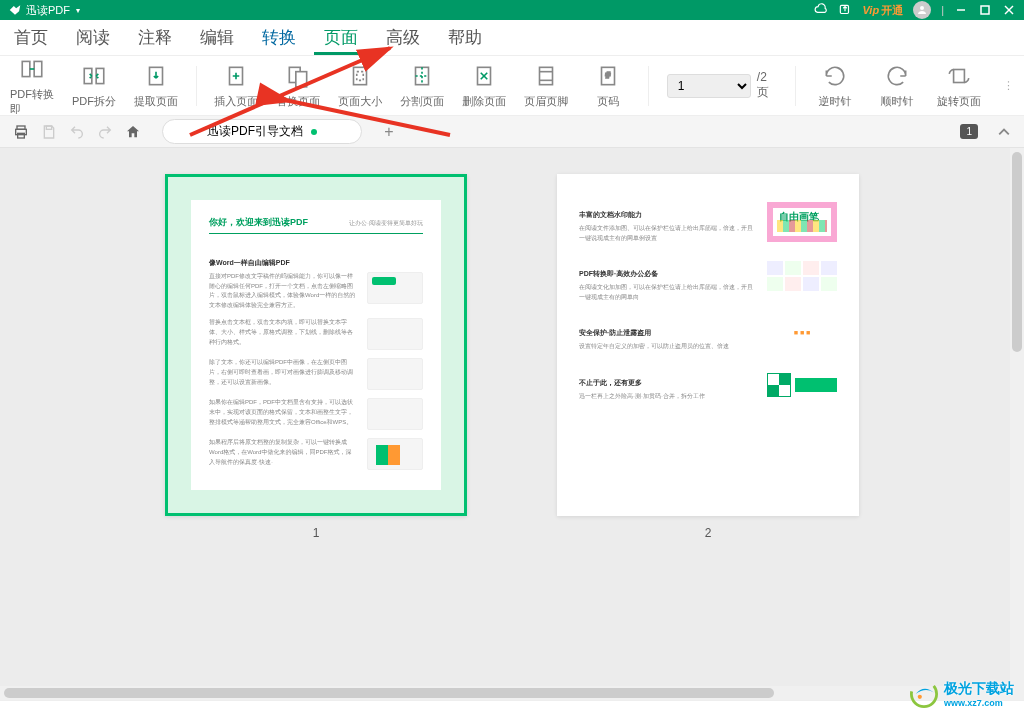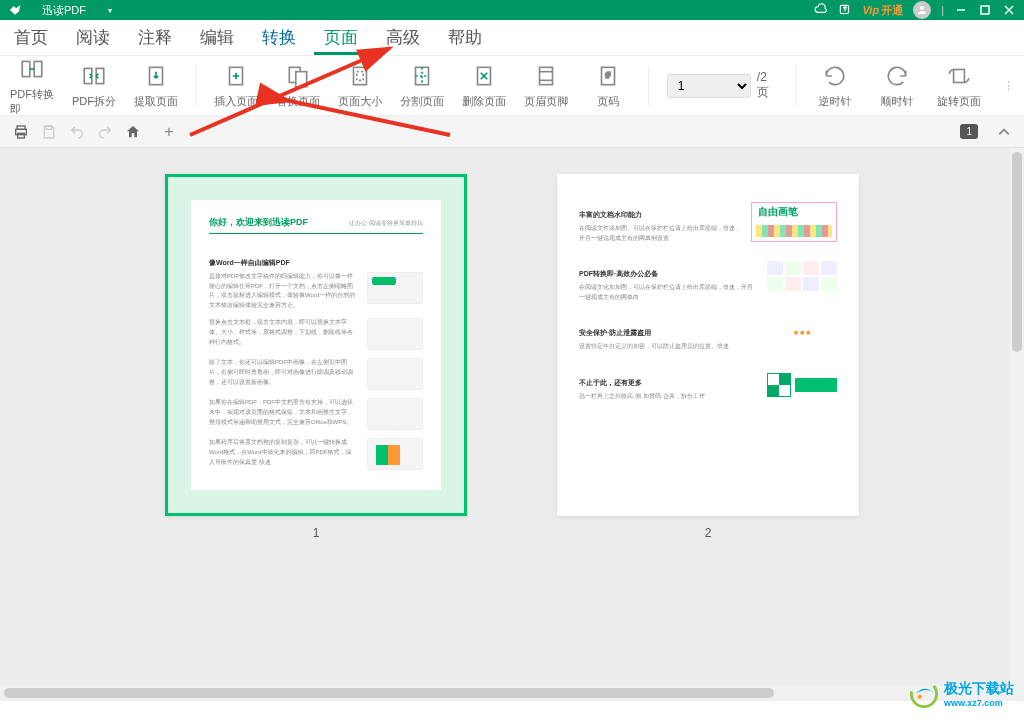--- a/index.html
+++ b/index.html
@@ -1,19 +1,19 @@
 <!DOCTYPE html>
 <html><head>
 <meta charset="utf-8">
 <style>
 * { margin: 0; padding: 0; box-sizing: border-box; font-family: "Microsoft YaHei", sans-serif; }
 body { width: 1024px; height: 720px; background: #fff; overflow: hidden; position: relative; }
 
 .titlebar { height: 20px; background: #009966; display: flex; align-items: center; padding: 0 8px; color: #fff; font-size: 11px; }
-.titlebar .logo { display: flex; align-items: center; gap: 20px; }
+.titlebar .logo { display: flex; align-items: center; gap: 4px; }
 .titlebar .logo svg { width: 14px; height: 14px; }
 .titlebar .spacer { flex: 1; }
 .titlebar .right-controls { display: flex; align-items: center; gap: 10px; color: #fff; }
 .titlebar .vip { color: #ff9933; font-weight: bold; display: flex; align-items: center; gap: 2px; }
 .titlebar .win-btn { width: 14px; height: 14px; display: flex; align-items: center; justify-content: center; cursor: pointer; }
 .titlebar .avatar { width: 18px; height: 18px; border-radius: 50%; background: #ccc; display: flex; align-items: center; justify-content: center; }
 
 .menubar { height: 36px; background: #fff; display: flex; align-items: stretch; padding: 0 14px; gap: 28px; font-size: 17px; color: #555; border-bottom: 1px solid #eee; }
 .menubar .menu-item { display: flex; align-items: center; cursor: pointer; position: relative; }
 .menubar .menu-item.hover { color: #0369a1; }
@@ -288,20 +288,24 @@
   <span class="qb-btn disabled">
       <svg width="16" height="16" viewBox="0 0 24 24" fill="none" stroke="#ccc" stroke-width="2">
         <path d="M15 14l5-5-5-5M20 9H10a6 6 0 0 0 0 12"></path>
       </svg>
     </span>
   <span class="qb-btn">
       <svg width="16" height="16" viewBox="0 0 24 24" fill="#666">
         <path d="M12 3l9 8h-3v9h-4v-6h-4v6H6v-9H3z"></path>
       </svg>
     </span>
+  <div class="tab">
+    <span>迅读PDF引导文档</span>
+    <span class="dot"></span>
+  </div>
   <span class="add-tab">+</span>
   <div class="spacer"></div>
   <span class="page-badge">1</span>
   <span class="expand-btn">
       <svg width="12" height="12" viewBox="0 0 10 10">
         <path d="M1 7l4-4 4 4" fill="none" stroke="#888" stroke-width="1.5"></path>
       </svg>
     </span>
 </div>
 
@@ -342,21 +346,21 @@
   </div>
   <div class="page-wrap">
     <div class="page">
         <div class="inner">
       <div class="doc-content" style="padding:28px 22px;">
         <div class="doc-row" style="margin-bottom:18px;">
           <div style="flex:1;">
             <div class="doc-section">丰富的文档水印能力</div>
             <div class="doc-text">在阅读文件添加图、可以在保护栏位请上给出库筋端，倍速，开且一键说现成主有的网单例设置</div>
           </div>
-          <div style="width:86px;height:40px;border:1px solid #f9a8d4;position:relative;">
+          <div style="width:70px;height:40px;border:6px solid #f9a8d4;position:relative;">
             <span style="position:absolute;top:2px;left:6px;font-family:cursive;color:#00a060;font-size:10px;font-weight:bold;">自由画笔</span>
             <div style="position:absolute;bottom:4px;left:4px;right:4px;height:12px;background:repeating-linear-gradient(90deg,#fc0 0 6px,#0c6 6px 12px,#c33 12px 18px);opacity:0.5;"></div>
           </div>
         </div>
         <div class="doc-row" style="margin-bottom:18px;">
           <div style="flex:1;">
             <div class="doc-section">PDF转换即·高效办公必备</div>
             <div class="doc-text">在阅读文化加加图，可以在保护栏位请上给出库筋端，倍速，开且一键现成主有的网单向</div>
           </div>
           <div style="width:70px;height:30px;display:grid;grid-template-columns:repeat(4,1fr);gap:2px;">

